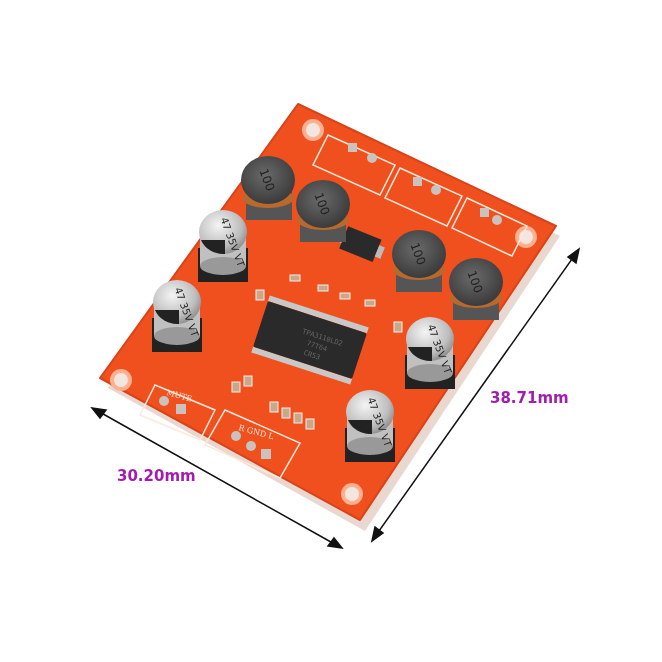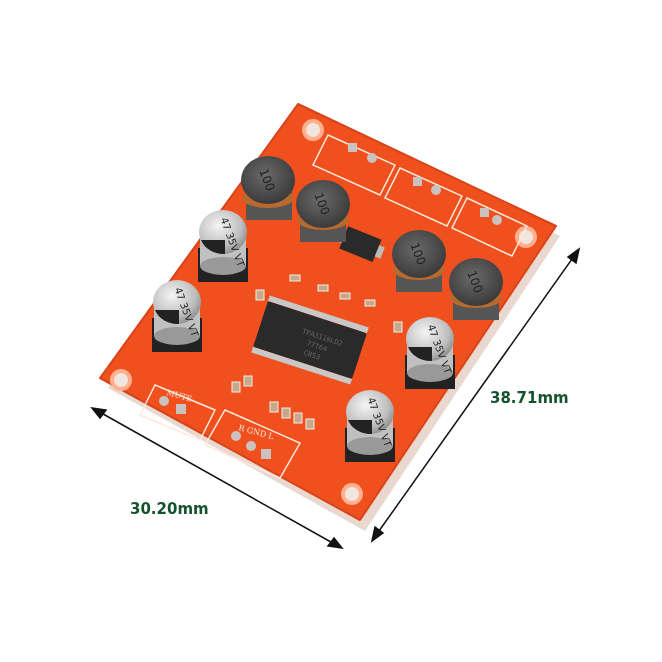--- a/index.html
+++ b/index.html
@@ -1,18 +1,18 @@
 <!DOCTYPE html>
 <html><head>
 <meta charset="utf-8">
 <style>
   html,body{margin:0;padding:0;background:#fff;}
   body{width:662px;height:662px;position:relative;overflow:hidden;font-family:"DejaVu Sans",sans-serif;}
   svg{position:absolute;left:0;top:0;}
-  .dim{position:absolute;font-family:"DejaVu Sans",sans-serif;font-size:15px;font-weight:bold;color:#14532d;}
+  .dim{position:absolute;font-family:"DejaVu Sans",sans-serif;font-size:15px;font-weight:bold;color:#a21caf;}
 </style>
 </head>
 <body>
 
 <svg width="662" height="662" viewBox="0 0 662 662">
   <defs>
     <radialGradient id="capg" cx="40%" cy="35%" r="70%">
       <stop offset="0%" stop-color="#f4f4f4"></stop>
       <stop offset="70%" stop-color="#bdbdbd"></stop>
       <stop offset="100%" stop-color="#888"></stop>
@@ -159,14 +159,14 @@
     <polygon points="92,408 106,410 100,418"></polygon>
     <polygon points="342,548 328,546 334,538"></polygon>
   </g>
   <g stroke="#111" stroke-width="1.5" fill="#111">
     <line x1="577" y1="252" x2="374" y2="538"></line>
     <polygon points="579,249 576,263 568,257"></polygon>
     <polygon points="372,541 375,527 383,533"></polygon>
   </g>
 </svg>
 
-<div class="dim" style="left:117px;top:500px;margin-left:13px;">30.20mm</div>
+<div class="dim" style="left:117px;top:467px;">30.20mm</div>
 <div class="dim" style="left:490px;top:389px;">38.71mm</div>
 
 </body></html>

